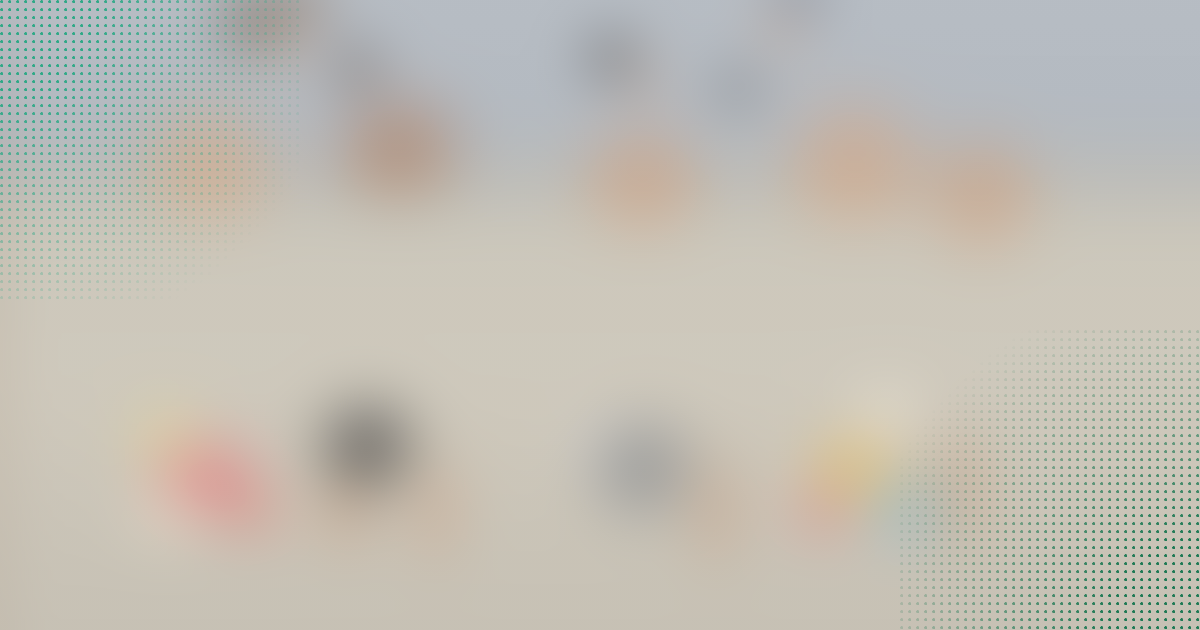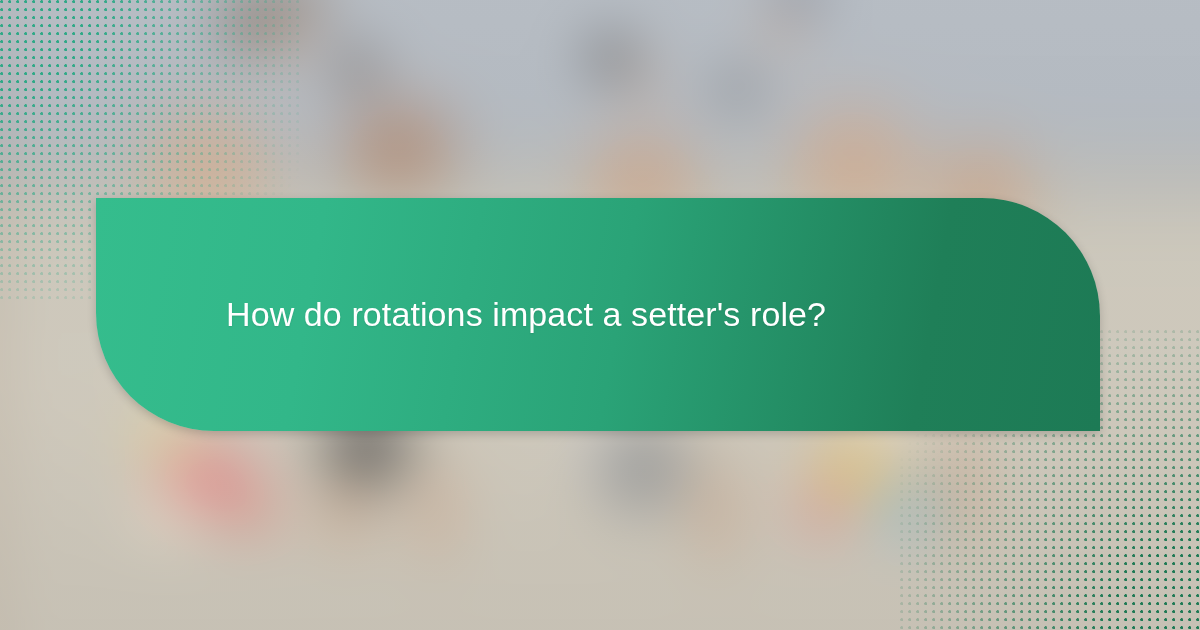--- a/index.html
+++ b/index.html
@@ -133,17 +133,14 @@
 <body>
 
 <div id="canvas">
 
   <div class="photo"></div>
   <div class="photo-haze"></div>
 
   <div class="dots dots-tl"></div>
   <div class="dots dots-br"></div>
 
-  <div class="banner">
-    <div class="banner-title">How do rotations impact a setter's role?</div>
-  </div>
 
 </div>
 
 </body></html>

